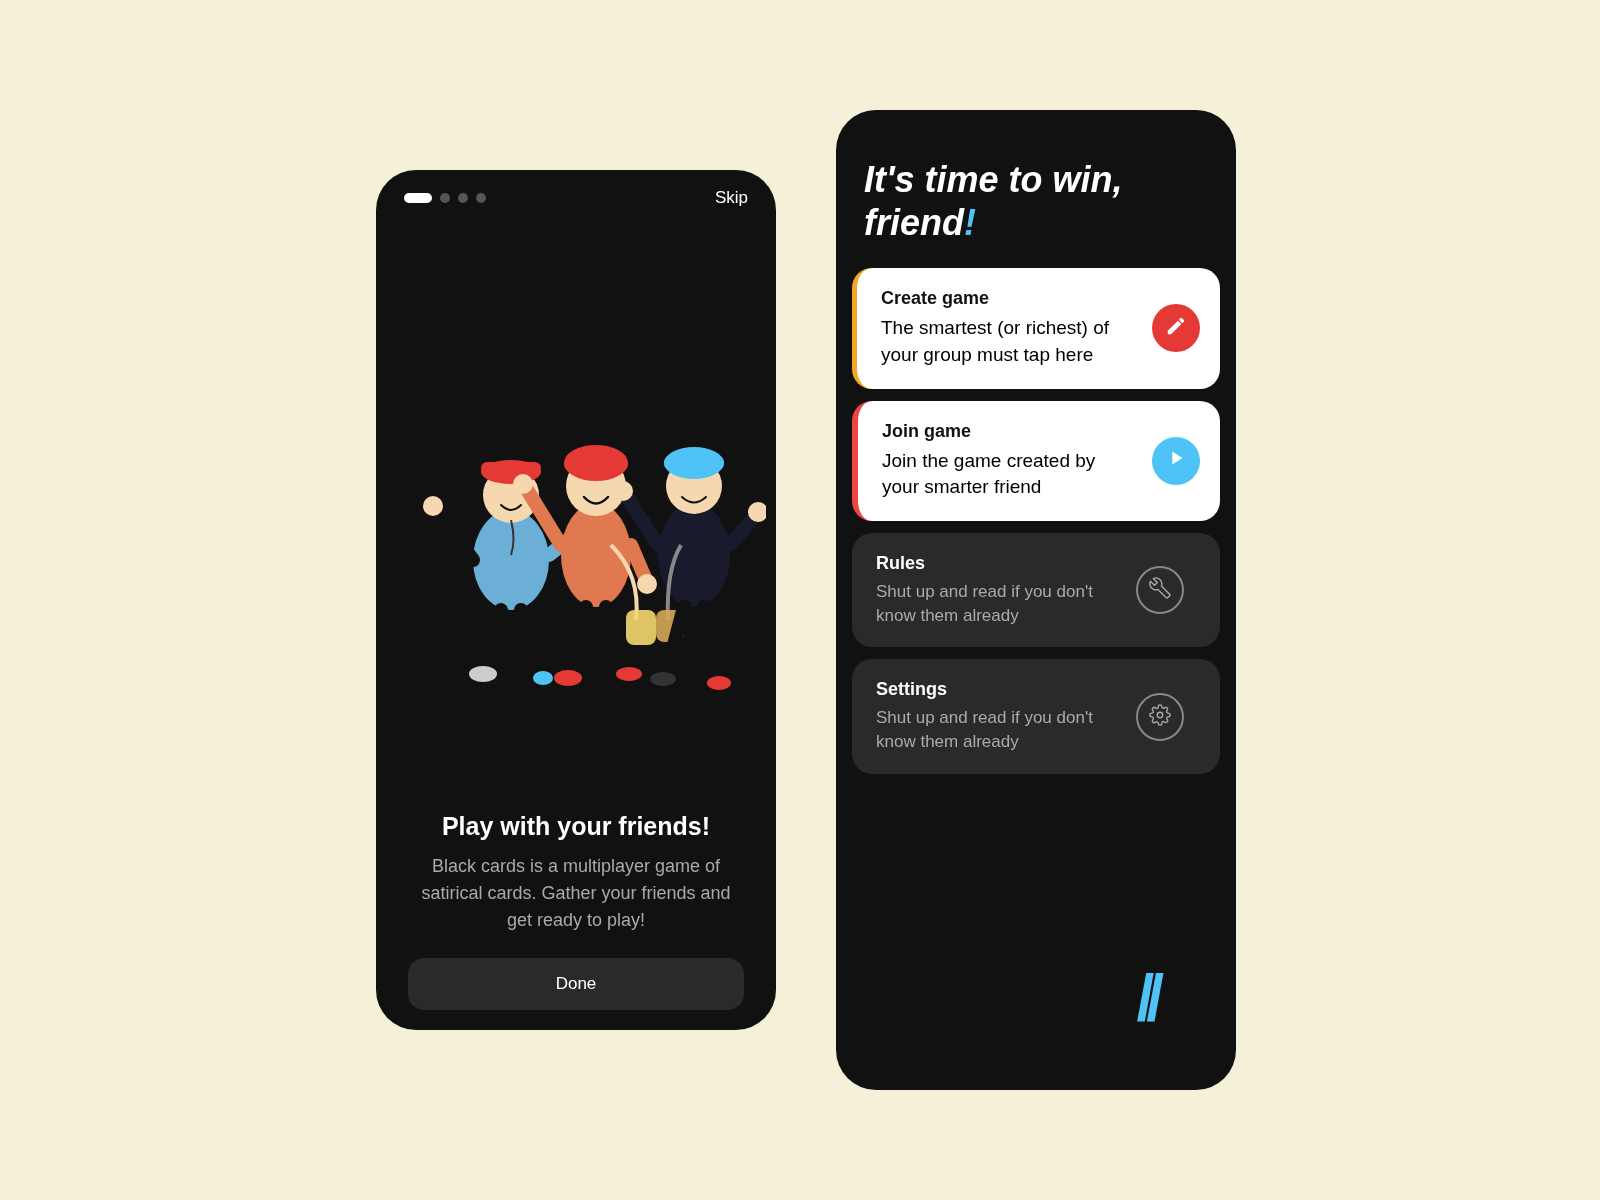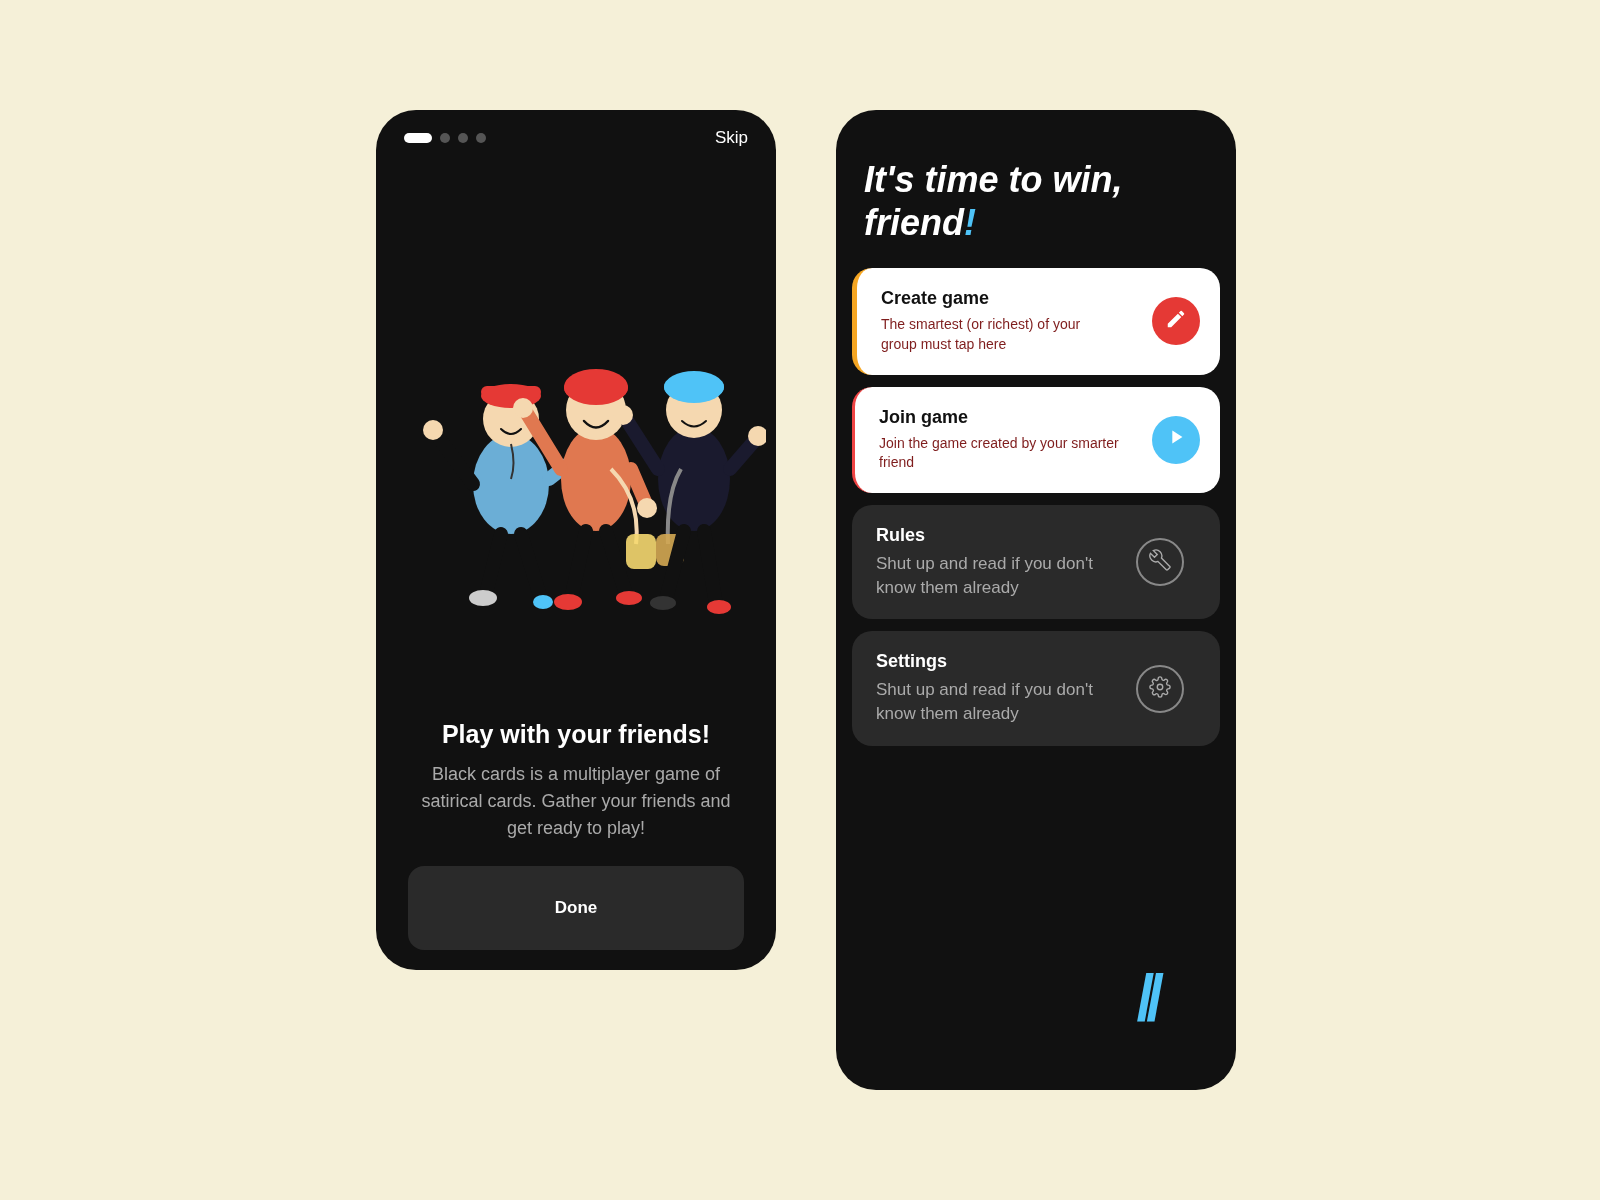--- a/index.html
+++ b/index.html
@@ -11,20 +11,21 @@
       display: flex;
       align-items: center;
       justify-content: center;
       font-family: 'Helvetica Neue', Arial, sans-serif;
       overflow: hidden;
     }
 
     .screens-container {
       display: flex;
       gap: 60px;
+      align-items: center;
       position: relative;
       margin-left: 12px;
     }
 
     
     .phone-left {
       width: 400px;
       height: 860px;
       background: #111111;
       border-radius: 40px;
@@ -103,23 +104,23 @@
       line-height: 1.5;
       margin-bottom: 24px;
     }
 
     .done-btn {
       width: 100%;
       background: #2a2a2a;
       color: #ffffff;
       border: none;
       border-radius: 16px;
-      padding: 32px;
+      padding: 16px;
       font-size: 17px;
-      font-weight: 700;
+      font-weight: 400;
       cursor: pointer;
     }
 
     
     .phone-right {
       width: 400px;
       height: 980px;
       background: #111111;
       border-radius: 40px;
       overflow: hidden;
@@ -169,21 +170,21 @@
     }
 
     .card-join {
       background: #ffffff;
       border-radius: 20px;
       padding: 20px 20px 20px 24px;
       display: flex;
       align-items: center;
       justify-content: space-between;
       cursor: pointer;
-      border-left: 3px solid #ef4444;
+      border-left: 6px solid #ef4444;
       flex-shrink: 0;
     }
 
     .card-dark {
       background: #2a2a2a;
       border-radius: 20px;
       padding: 20px 36px 20px 24px;
       display: flex;
       align-items: center;
       justify-content: space-between;
@@ -196,22 +197,22 @@
     }
 
     .card-title-light {
       font-size: 18px;
       font-weight: 800;
       color: #111111;
       margin-bottom: 6px;
     }
 
     .card-desc-light {
-      font-size: 14px;
-      color: #7f1d1d;
+      font-size: 19px;
+      color: #000000;
       line-height: 1.4;
     }
 
     .card-title-dark {
       font-size: 18px;
       font-weight: 800;
       color: #ffffff;
       margin-bottom: 6px;
     }
 

